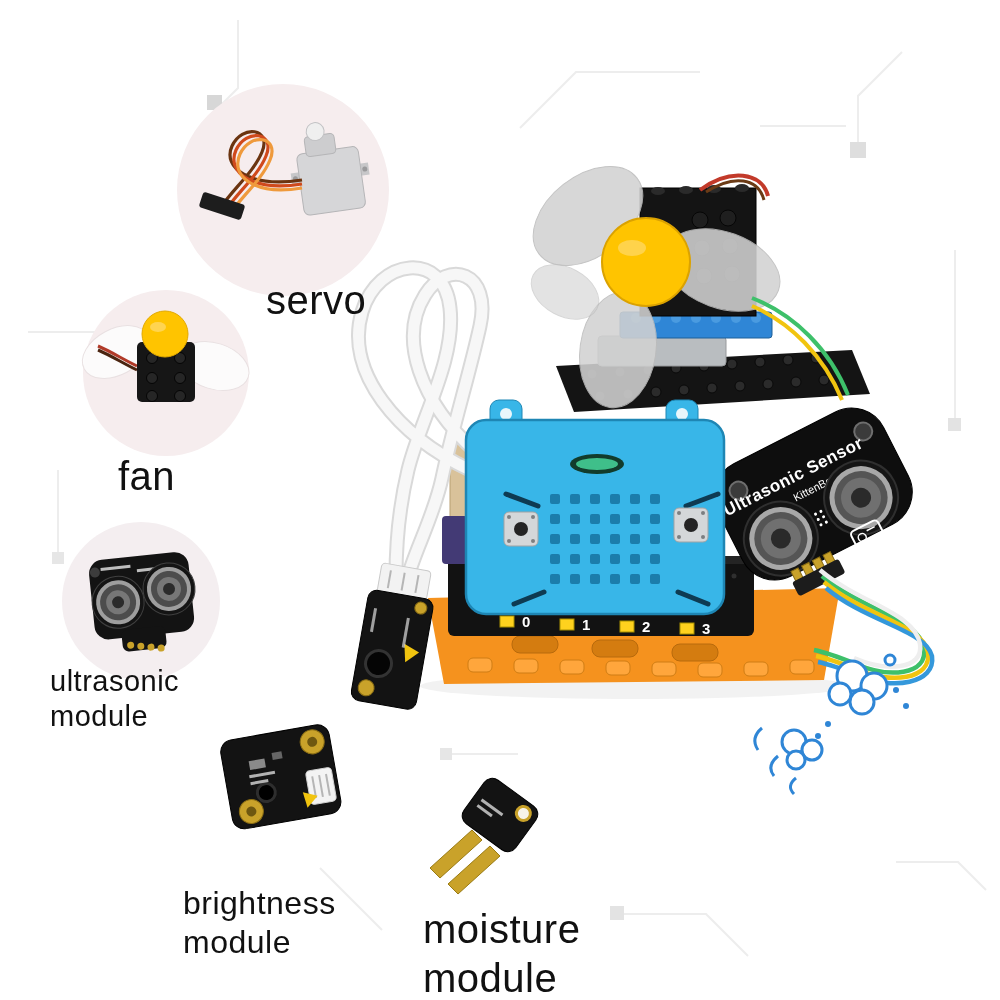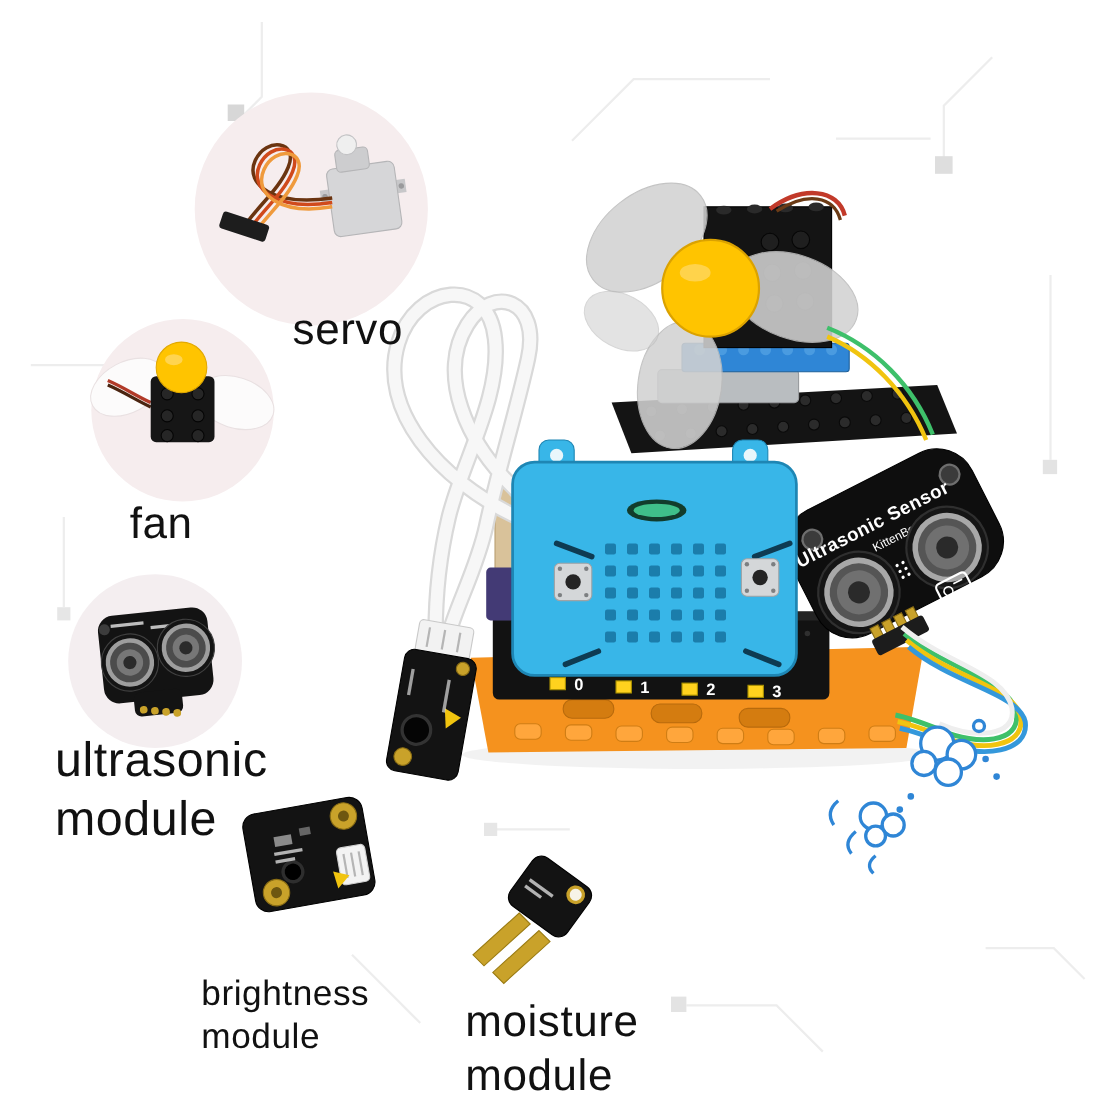--- a/index.html
+++ b/index.html
@@ -404,21 +404,21 @@
     <path d="M 778 756 q -12 10 -4 20" fill="none"></path>
     <path d="M 796 778 q -10 8 -2 16" fill="none"></path>
   </g>
 
 </svg>
 
 <div class="label" style="left:246px; top:276px; font-size:40px;margin-left:20px;">servo</div>
 
 <div class="label" style="left:118px; top:452px; font-size:40px;">fan</div>
 
-<div class="label" style="left:50px; top:664px; font-size:44px;">
+<div class="label" style="left:50px; top:664px; font-size:29px;">
   <div>ultrasonic</div>
   <div>module</div>
 </div>
 
 <div class="label" style="left:183px; top:884px; font-size:32px;">
   <div>brightness</div>
   <div>module</div>
 </div>
 
 <div class="label" style="left:423px; top:893px; font-size:40px;margin-top:12px;">

